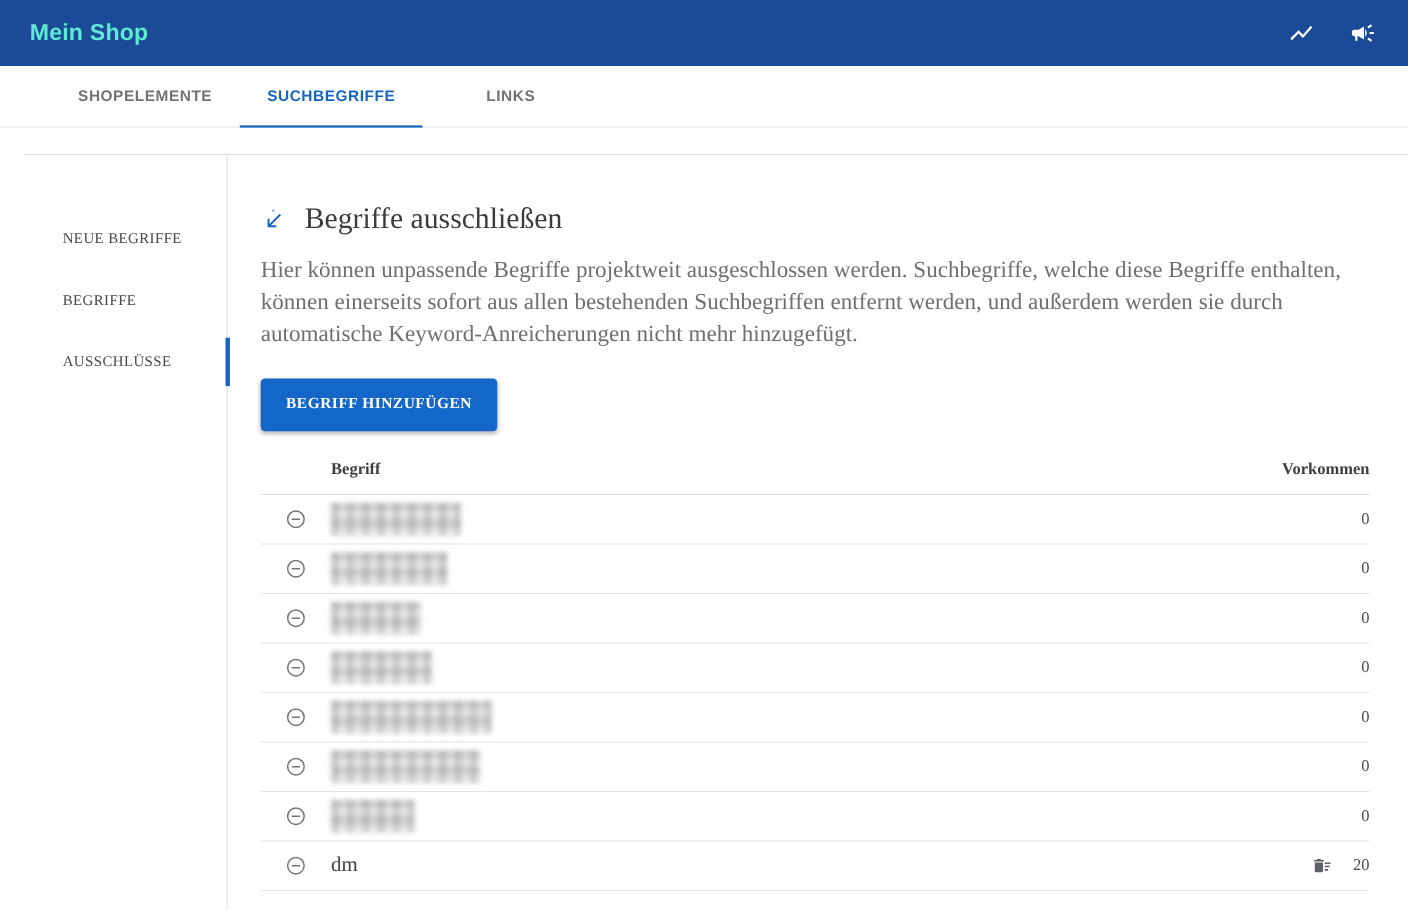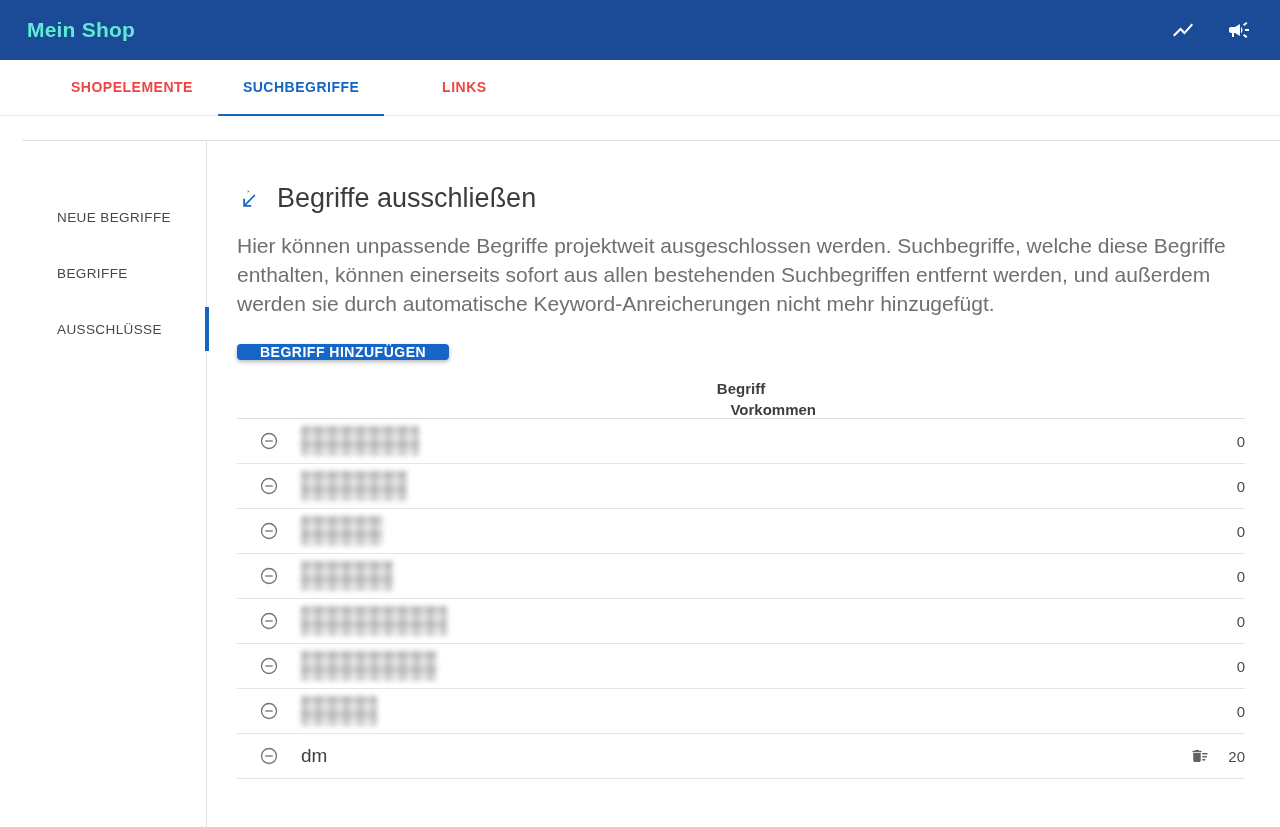--- a/index.html
+++ b/index.html
@@ -48,37 +48,38 @@
   }
   .tab {
     min-width: 160px;
     display: flex;
     align-items: center;
     justify-content: center;
     padding: 0 25px;
     font-size: 14px;
     font-weight: 600;
     letter-spacing: 0.5px;
-    color: #ef4444;
+    color: #737373;
     cursor: pointer;
     border-bottom: 2px solid transparent;
     margin-bottom: -1px;
   }
   .tab.active {
     color: #1565c0;
     border-bottom-color: #1565c0;
   }
 
   
   .content-wrap {
     margin: 24px 0 16px 22px;
     border-top: 1px solid #e0e0e0;
     display: flex;
     height: calc(827px - 60px - 56px - 24px);
     background: #ffffff;
+    font-family: Liberation Serif, serif;
   }
 
   
   .sidebar {
     width: 185px;
     border-right: 1px solid #e0e0e0;
     padding-top: 48px;
     flex-shrink: 0;
   }
   .side-item {
@@ -131,40 +132,39 @@
     font-size: 21px;
     line-height: 29px;
     color: #6f6f6f;
   }
   .add-btn {
     margin-top: 26px;
     background: #1467c8;
     color: #ffffff;
     border: none;
     border-radius: 4px;
-    padding: 0 23px;
+    padding: 16px 23px;
     font-family: inherit;
     font-size: 14px;
     font-weight: 700;
     letter-spacing: 0.5px;
     box-shadow: 0 2px 4px rgba(0,0,0,0.28);
     cursor: pointer;
   }
 
   
   .terms-table { margin-top: 14px; }
   .thead {
     display: flex;
     align-items: center;
     height: 44px;
     border-bottom: 1px solid #dedede;
     font-size: 15px;
     font-weight: 600;
     color: #3c4043;
-    flex-direction: column;
   }
   .col-icon { width: 64px; flex-shrink: 0; display: flex; justify-content: center; }
   .col-term { flex: 1; min-width: 0; display: flex; align-items: center; }
   .col-count {
     width: 150px; flex-shrink: 0;
     display: flex; align-items: center; justify-content: flex-end;
     gap: 18px; text-align: left;
   }
   .trow {
     display: flex;

